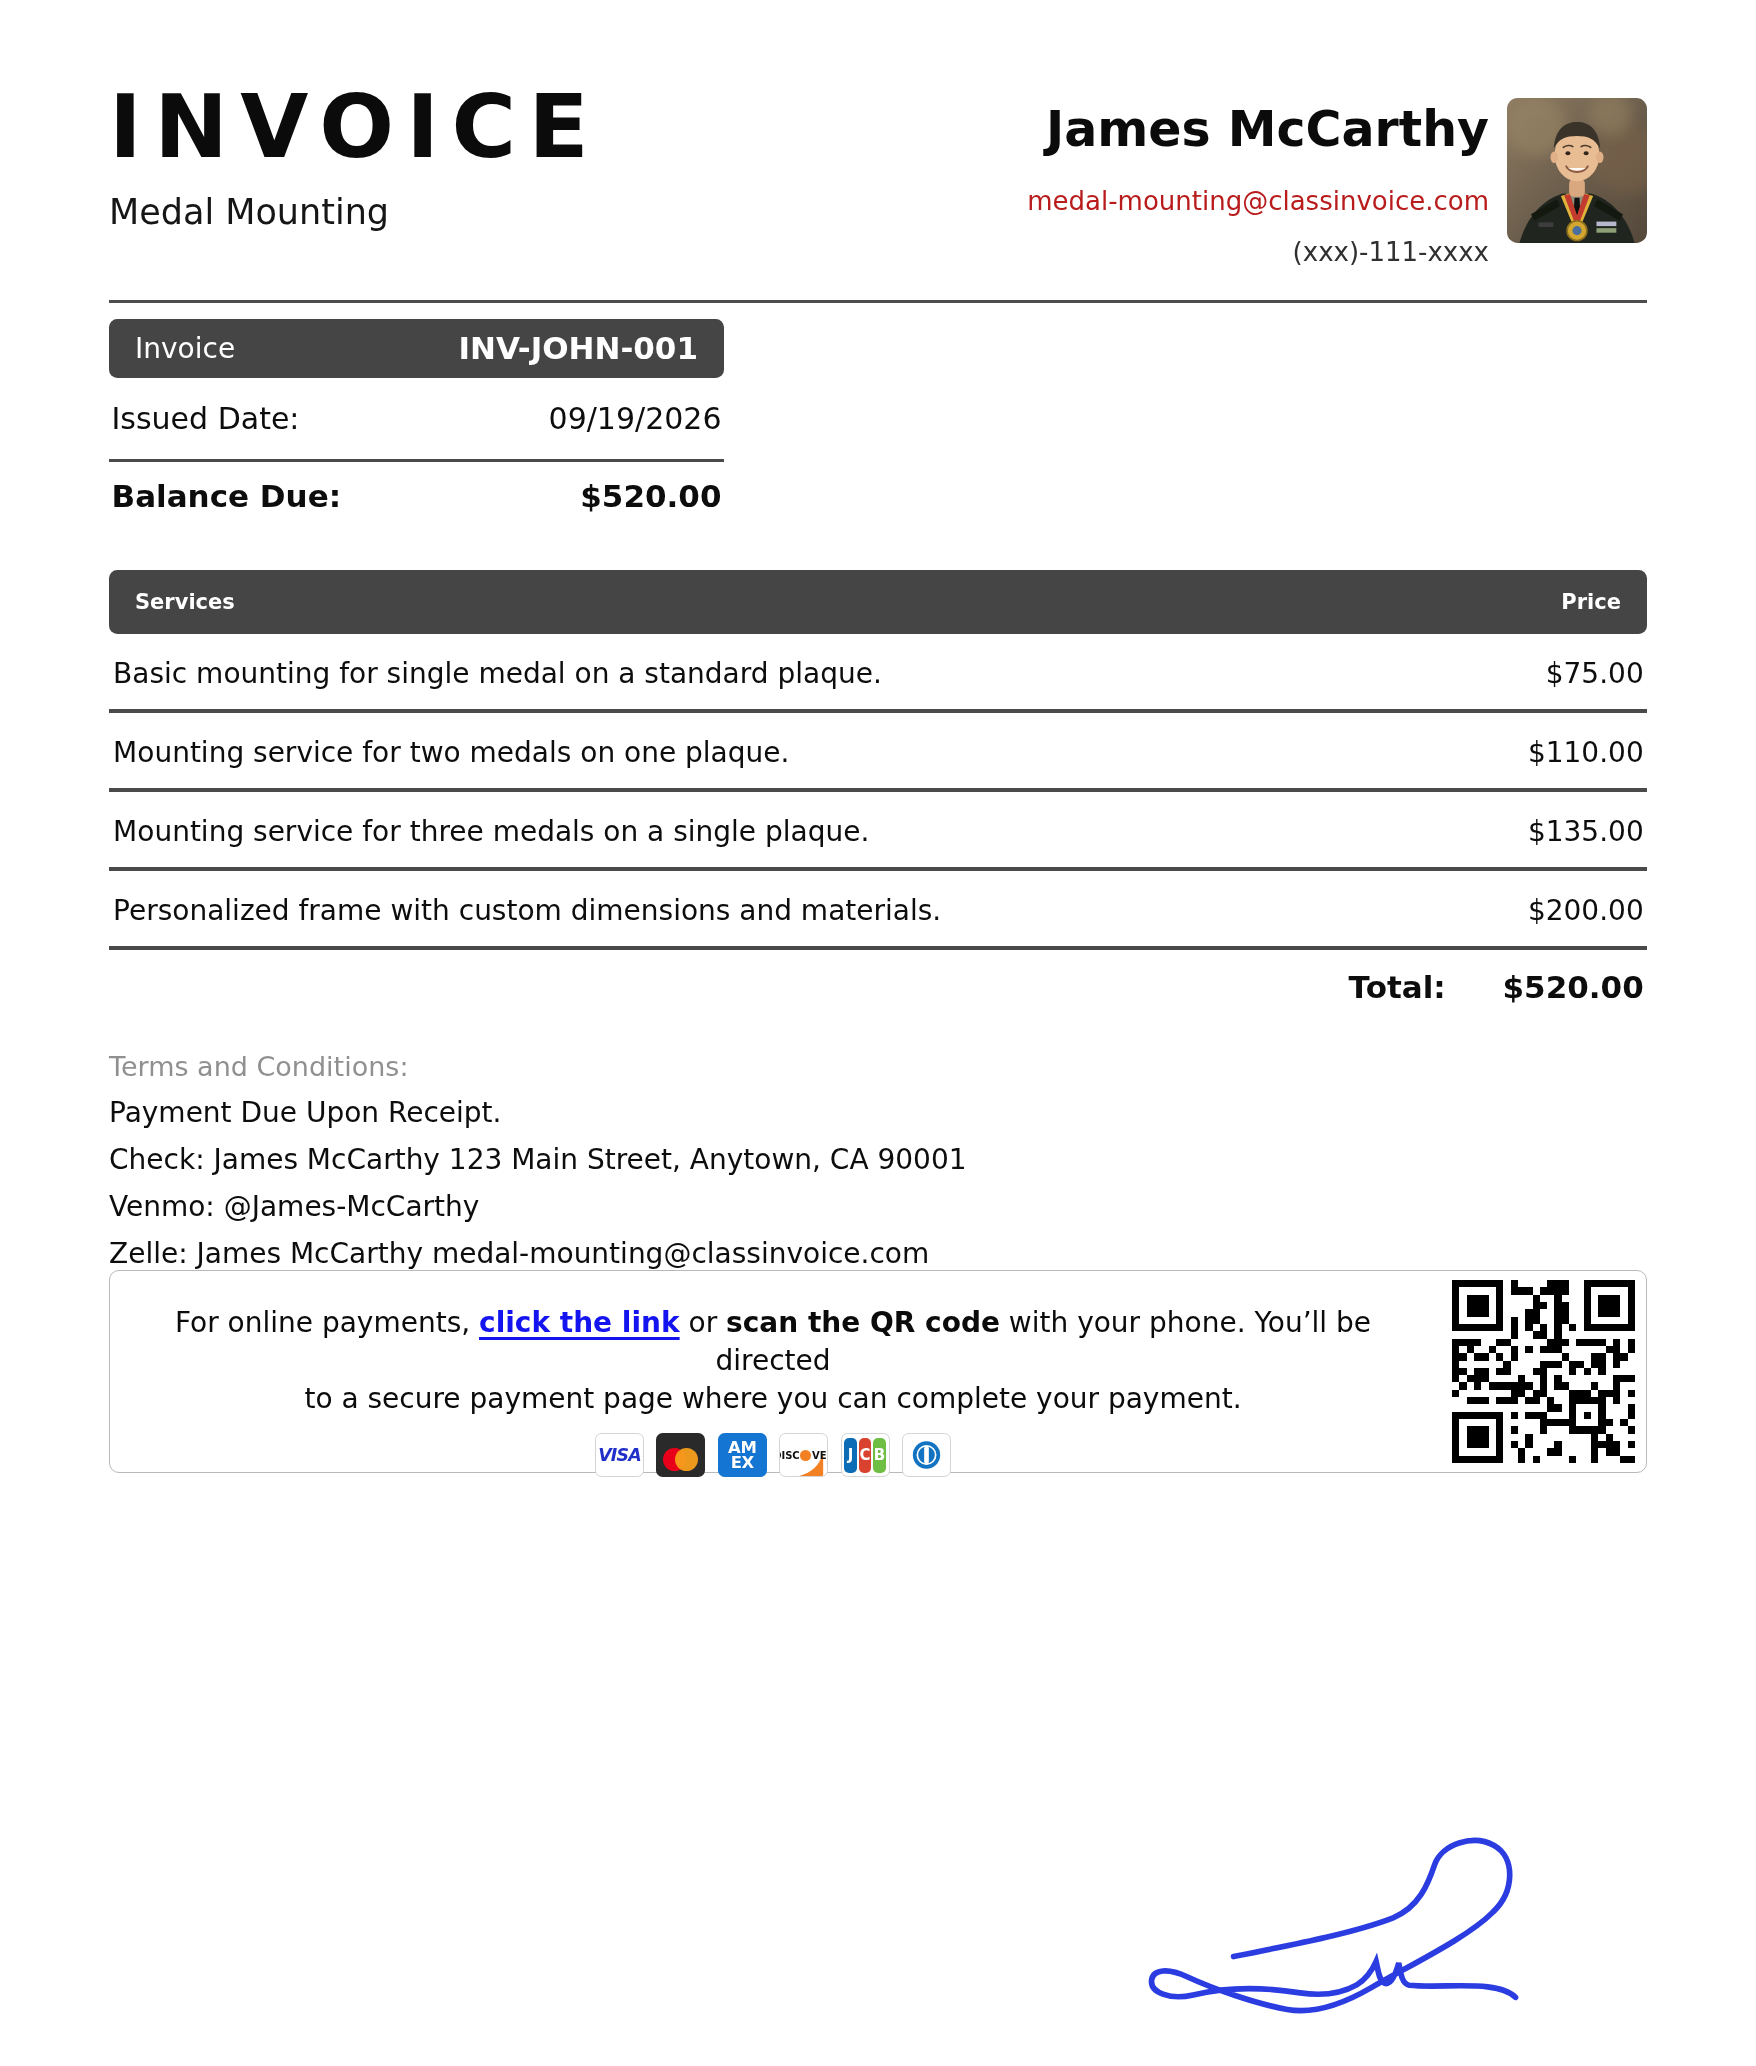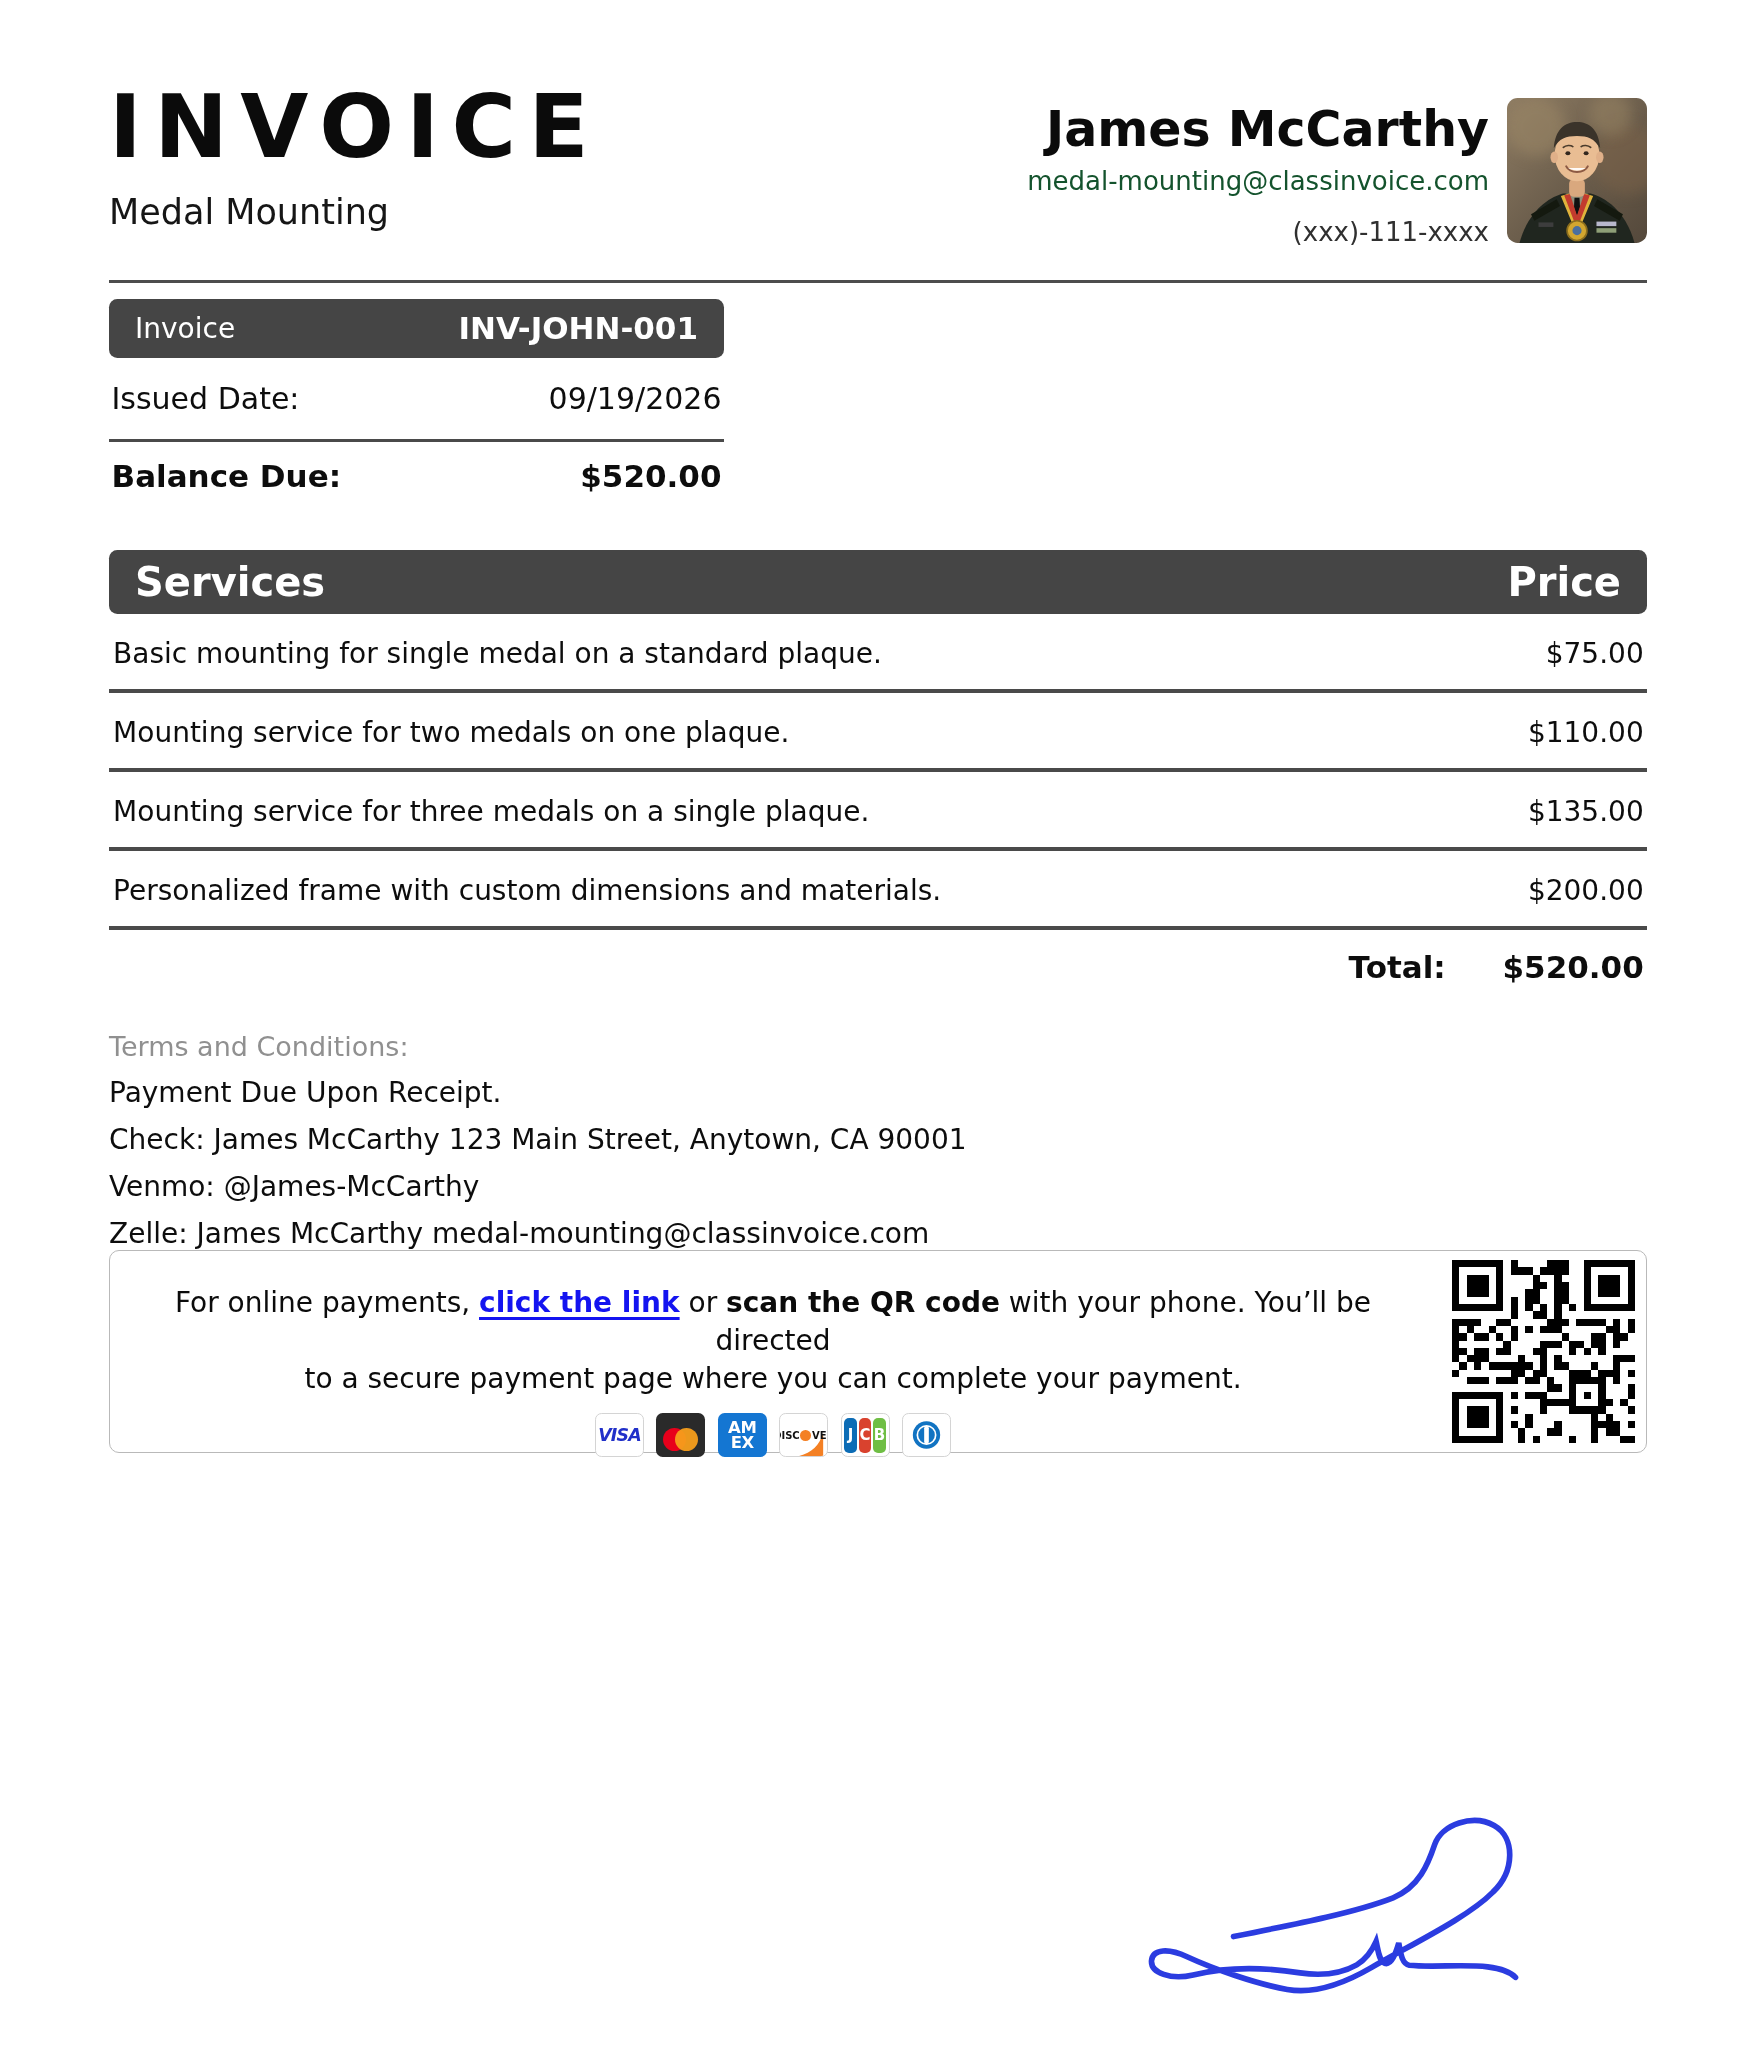--- a/index.html
+++ b/index.html
@@ -7,21 +7,21 @@
   body { font-family:"DejaVu Sans","Liberation Sans",sans-serif; color:#0d0d0d; }
   .page { width:1756px; height:2273px; padding:83px 109px 0 109px; position:relative; }
 
   
   .top { display:flex; justify-content:space-between; align-items:flex-start; }
   .doc-title { font-size:88px; font-weight:800; letter-spacing:12.4px; line-height:1.0; color:#0b0b0b; }
   .doc-subtitle { font-size:35px; font-weight:500; margin-top:20.7px; color:#161616; }
   .top-right { display:flex; align-items:flex-start; gap:18px; margin-top:15px; }
   .contact { text-align:right; padding-top:7.4px; }
   .contact-name { font-size:49px; font-weight:bold; line-height:1.0; color:#0b0b0b; }
-  .contact-email { font-size:26px; color:#14532d; margin-top:12px; }
+  .contact-email { font-size:26px; color:#b91c1c; margin-top:32px; }
   .contact-phone { font-size:26px; color:#303030; margin-top:20.7px; }
   .photo { width:140px; height:145px; border-radius:10.7px; overflow:hidden; flex:0 0 auto; }
   .photo svg { display:block; width:100%; height:100%; }
 
   .rule { border:none; border-top:3.7px solid #4d4d4d; margin-top:33px; }
 
   
   .parties { display:flex; justify-content:space-between; align-items:flex-start; margin-top:15.7px; }
   .billto-label { font-size:26.4px; color:#8f8f8f; }
   .billto-name { font-size:49px; font-weight:bold; margin-top:20px; color:#080808; }
@@ -37,21 +37,21 @@
   .panel-row .lbl { font-size:30px; color:#0d0d0d; }
   .panel-row .val { font-size:30px; color:#0d0d0d; }
   .panel-divider { border:none; border-top:3.7px solid #4a4a4a; margin-top:23px; }
   .panel-row.bold { margin-top:16.5px; }
   .panel-row.bold .lbl, .panel-row.bold .val { font-weight:bold; font-size:31px; }
 
   
   .services { margin-top:56px; }
   .table-header { background:#454545; border-radius:8.3px; height:64px; display:flex;
                   justify-content:space-between; align-items:center; padding:0 26px; }
-  .table-header .col { color:#ffffff; font-size:40px; font-weight:bold; }
+  .table-header .col { color:#ffffff; font-size:21px; font-weight:bold; }
   .service-row { display:flex; justify-content:space-between; align-items:baseline;
                  padding:23px 3.3px 19px 4.1px; border-bottom:4.1px solid #4a4a4a; }
   .service-desc { font-size:28px; color:#0d0d0d; }
   .service-price { font-size:28px; color:#0d0d0d; }
   .total-row { display:flex; justify-content:flex-end; align-items:baseline; margin-top:19px; padding-right:3.3px; }
   .total-label { font-size:31px; font-weight:bold; }
   .total-value { font-size:31px; font-weight:bold; width:198px; text-align:right; }
 
   
   .terms { margin-top:46px; }

